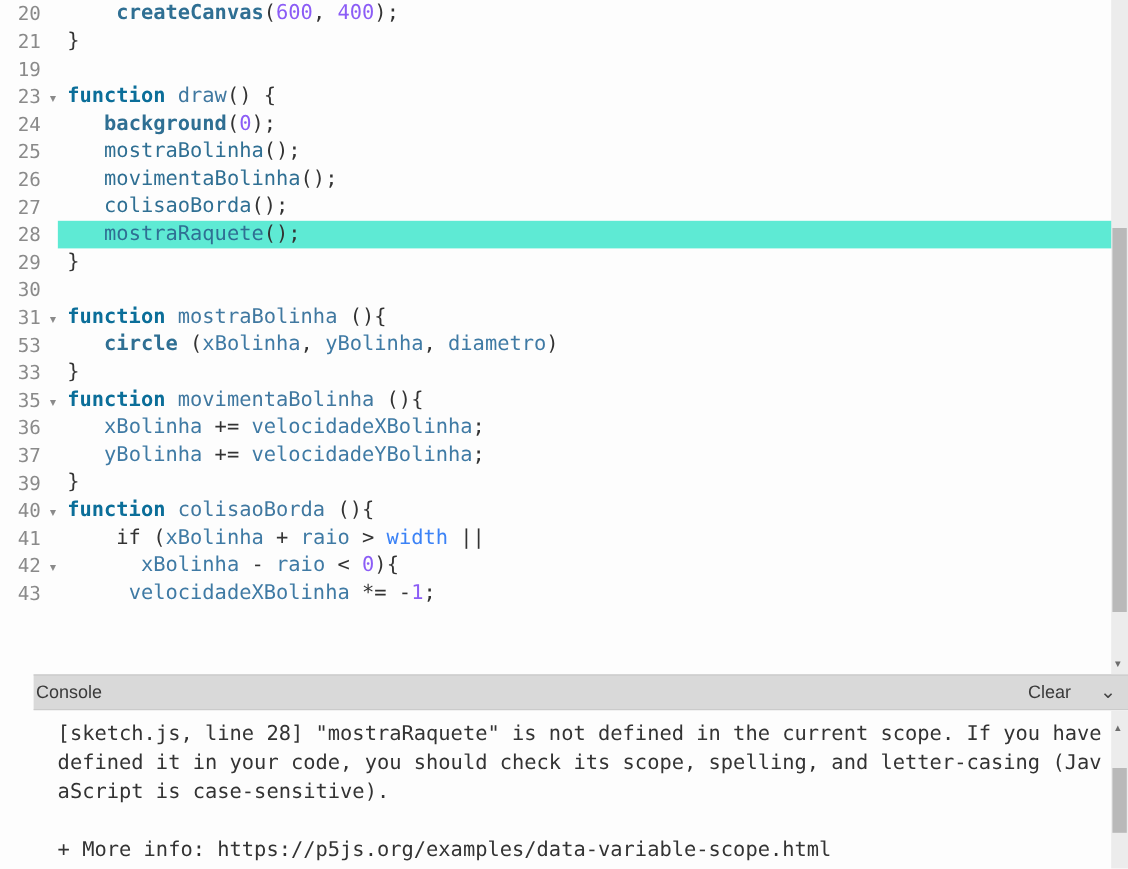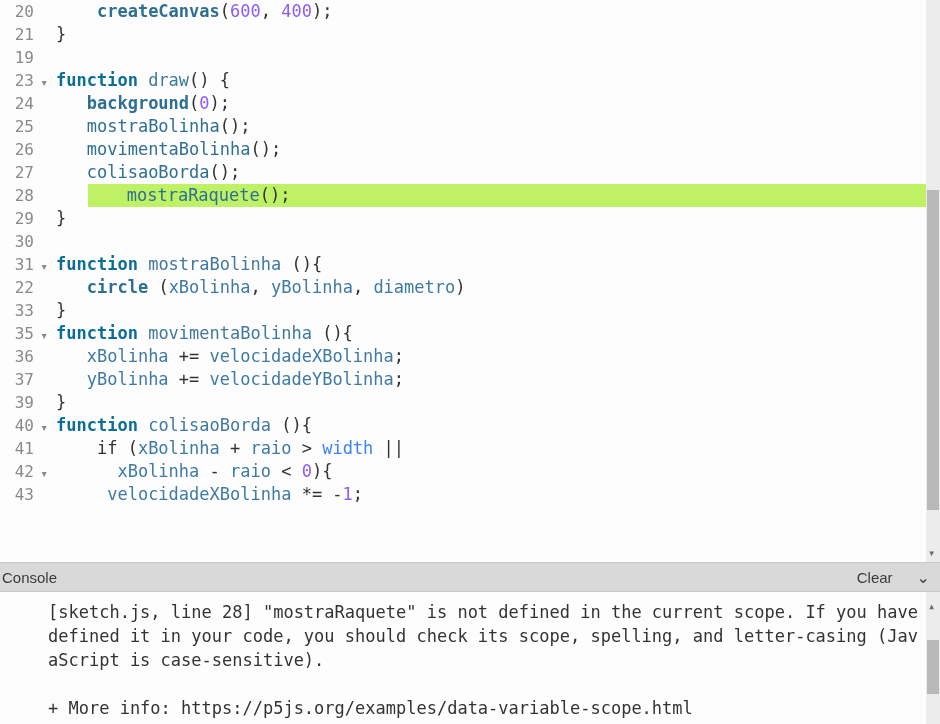--- a/index.html
+++ b/index.html
@@ -49,21 +49,21 @@
     top: 2px;
     color: #8a8a8a;
     font-size: 13px;
   }
   .code-content {
     flex: 1;
     white-space: pre;
     padding-left: 8px;
     color: #333333;
   }
-  .hl-linebg .code-content { background: #bef264; margin-left: 40px; }
+  .hl-linebg .code-content { background: #5eead4; }
   .tok-kw   { color: #0b6e99; font-weight: bold; }     
   .tok-def  { color: #4078a0; }                         
   .tok-call { color: #2f6f93; font-weight: bold; }      
   .tok-call2{ color: #2f6f93; }                         
   .tok-var  { color: #3f7aa4; }                         
   .tok-num  { color: #8b5cf6; }
   .tok-const{ color: #3b82f6; }                         
   .editor-scroll {
     position: absolute;
     right: 0; top: 0; bottom: 0;
@@ -86,20 +86,21 @@
     align-items: center;
     justify-content: space-between;
     background: #d9d9d9;
     border-top: 1px solid #c8c8c8;
     border-bottom: 1px solid #c8c8c8;
     font-family: -apple-system, "Segoe UI", sans-serif;
     font-size: 15px;
     color: #3a3a3a;
     padding: 4px 10px 4px 2px;
     height: 30px;
+    margin-left: 28px;
   }
   .console-header .right { display: flex; align-items: center; gap: 24px; }
   .console-header .chev { font-size: 16px; color: #444; }
   .console-body {
     position: relative;
     background: #fdfdfd;
     color: #333;
     font-family: "DejaVu Sans Mono","Menlo","Consolas",monospace;
     font-size: 17px;
     line-height: 24px;
@@ -166,21 +167,21 @@
         </div>
         <div class="code-line">
           <div class="gutter">30</div>
           <div class="code-content"><span></span></div>
         </div>
         <div class="code-line">
           <div class="gutter">31<span class="fold-arrow">▾</span></div>
           <div class="code-content"><span class="tok-kw">function</span><span> </span><span class="tok-def">mostraBolinha</span><span> (){</span></div>
         </div>
         <div class="code-line">
-          <div class="gutter">22</div>
+          <div class="gutter">53</div>
           <div class="code-content"><span>   </span><span class="tok-call">circle</span><span> (</span><span class="tok-var">xBolinha</span><span>, </span><span class="tok-var">yBolinha</span><span>, </span><span class="tok-var">diametro</span><span>)</span></div>
         </div>
         <div class="code-line">
           <div class="gutter">33</div>
           <div class="code-content"><span>}</span></div>
         </div>
         <div class="code-line">
           <div class="gutter">35<span class="fold-arrow">▾</span></div>
           <div class="code-content"><span class="tok-kw">function</span><span> </span><span class="tok-def">movimentaBolinha</span><span> (){</span></div>
         </div>

